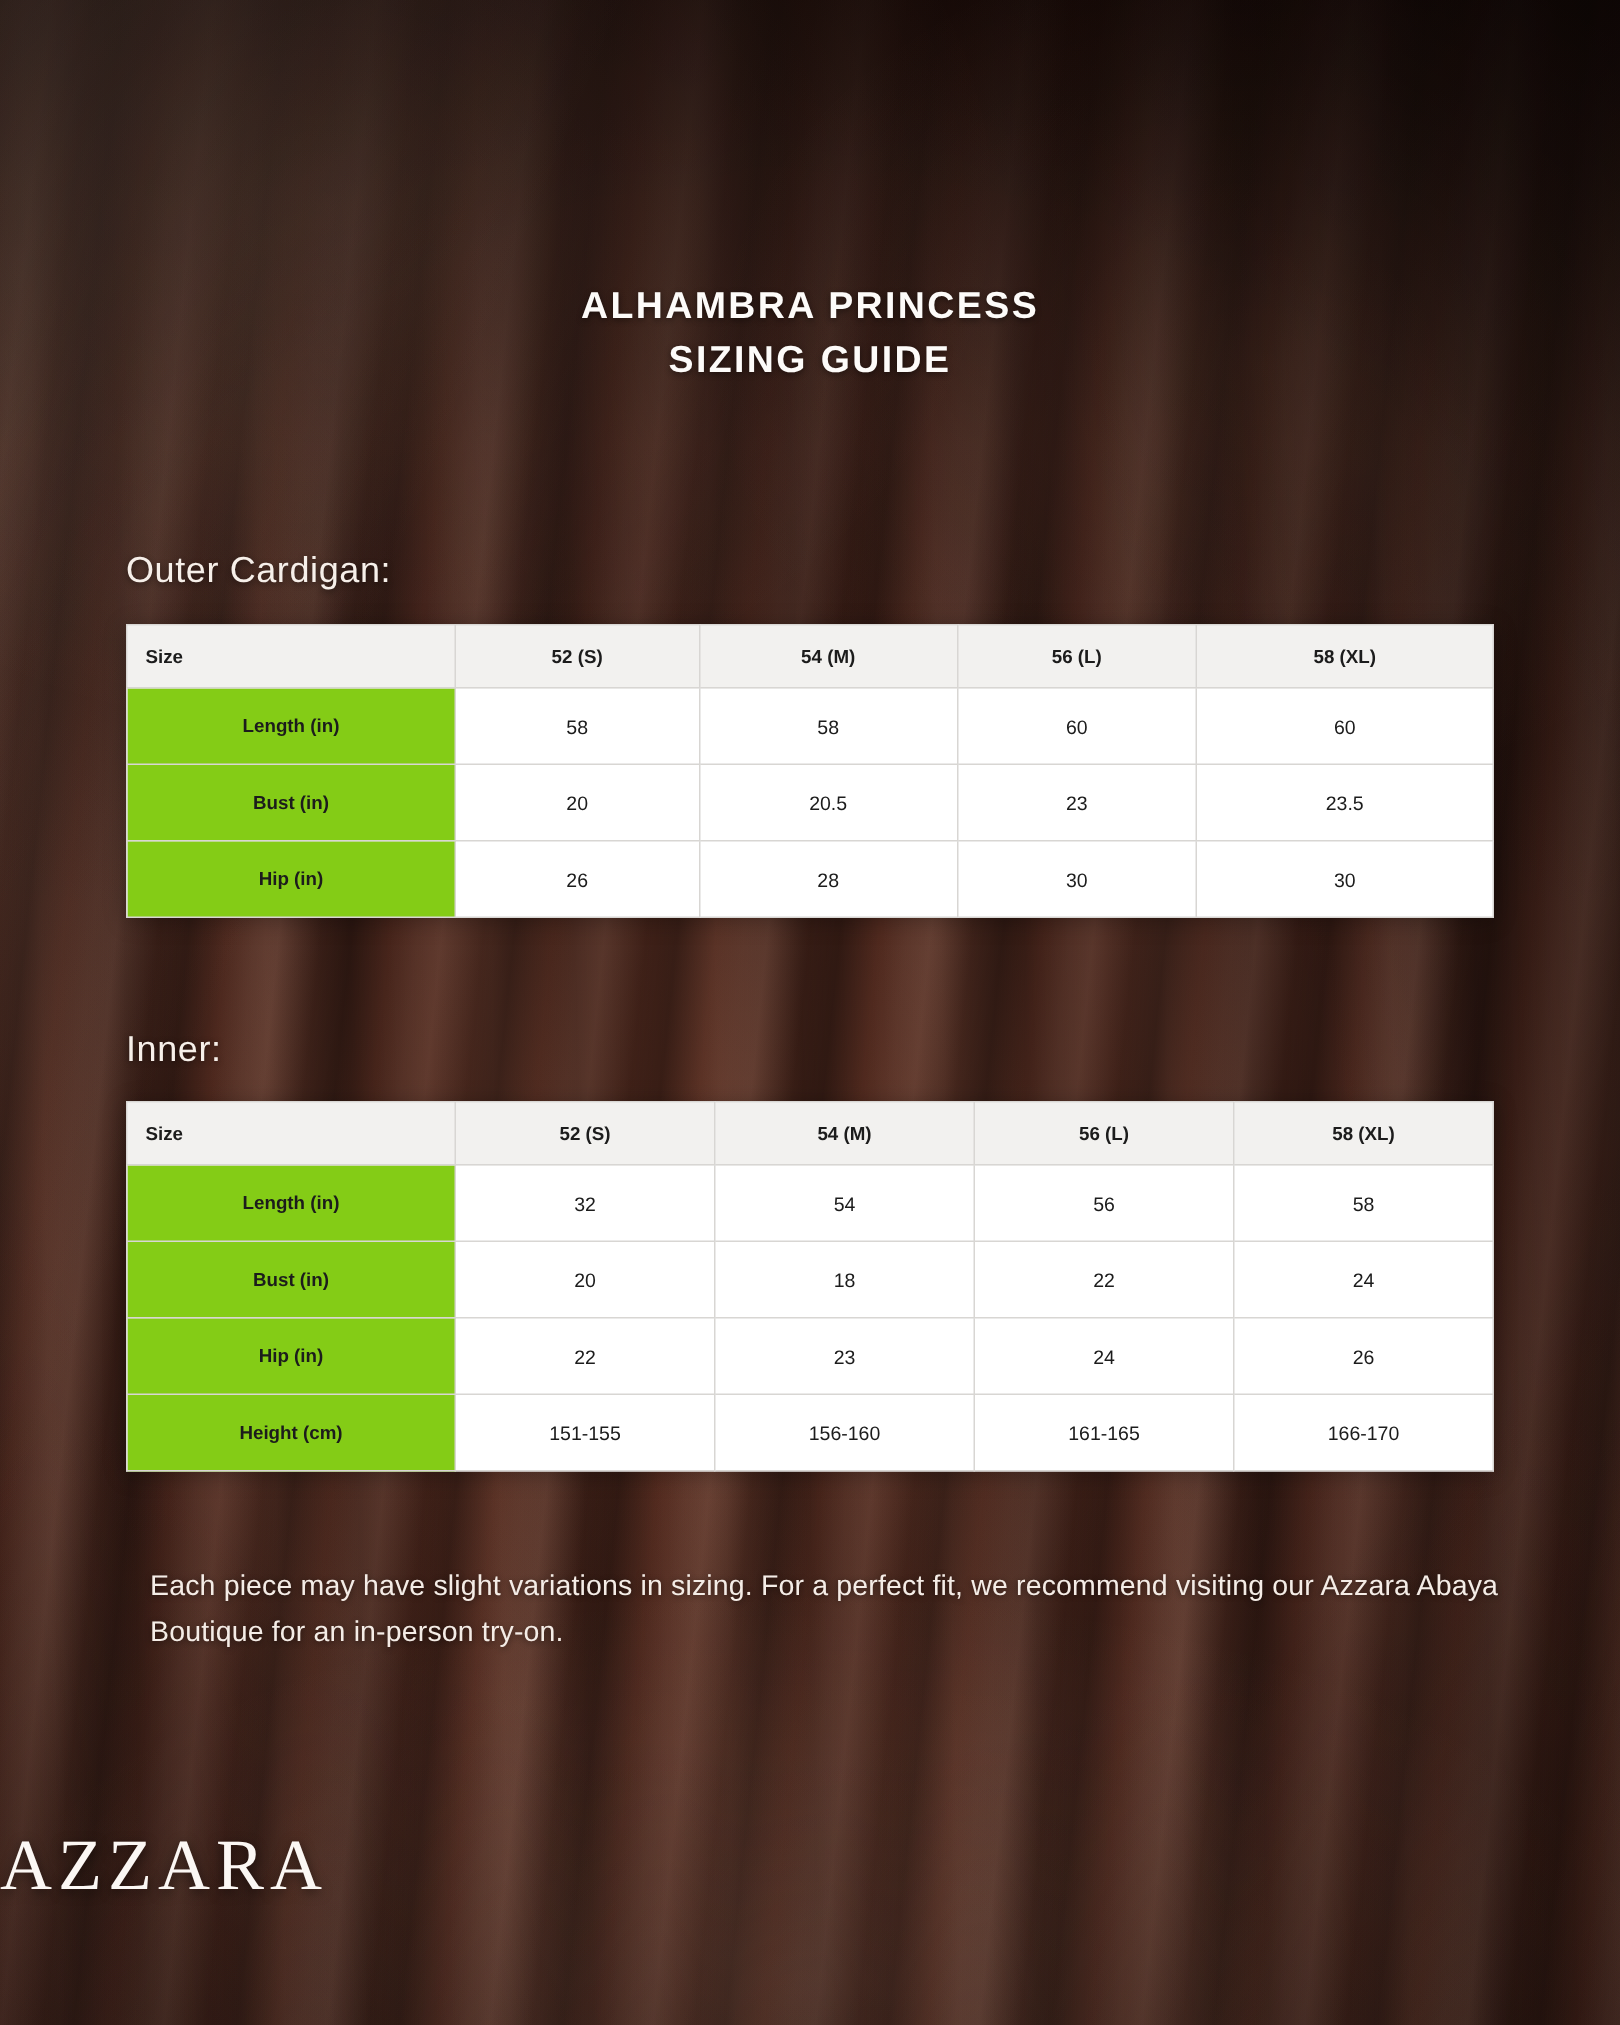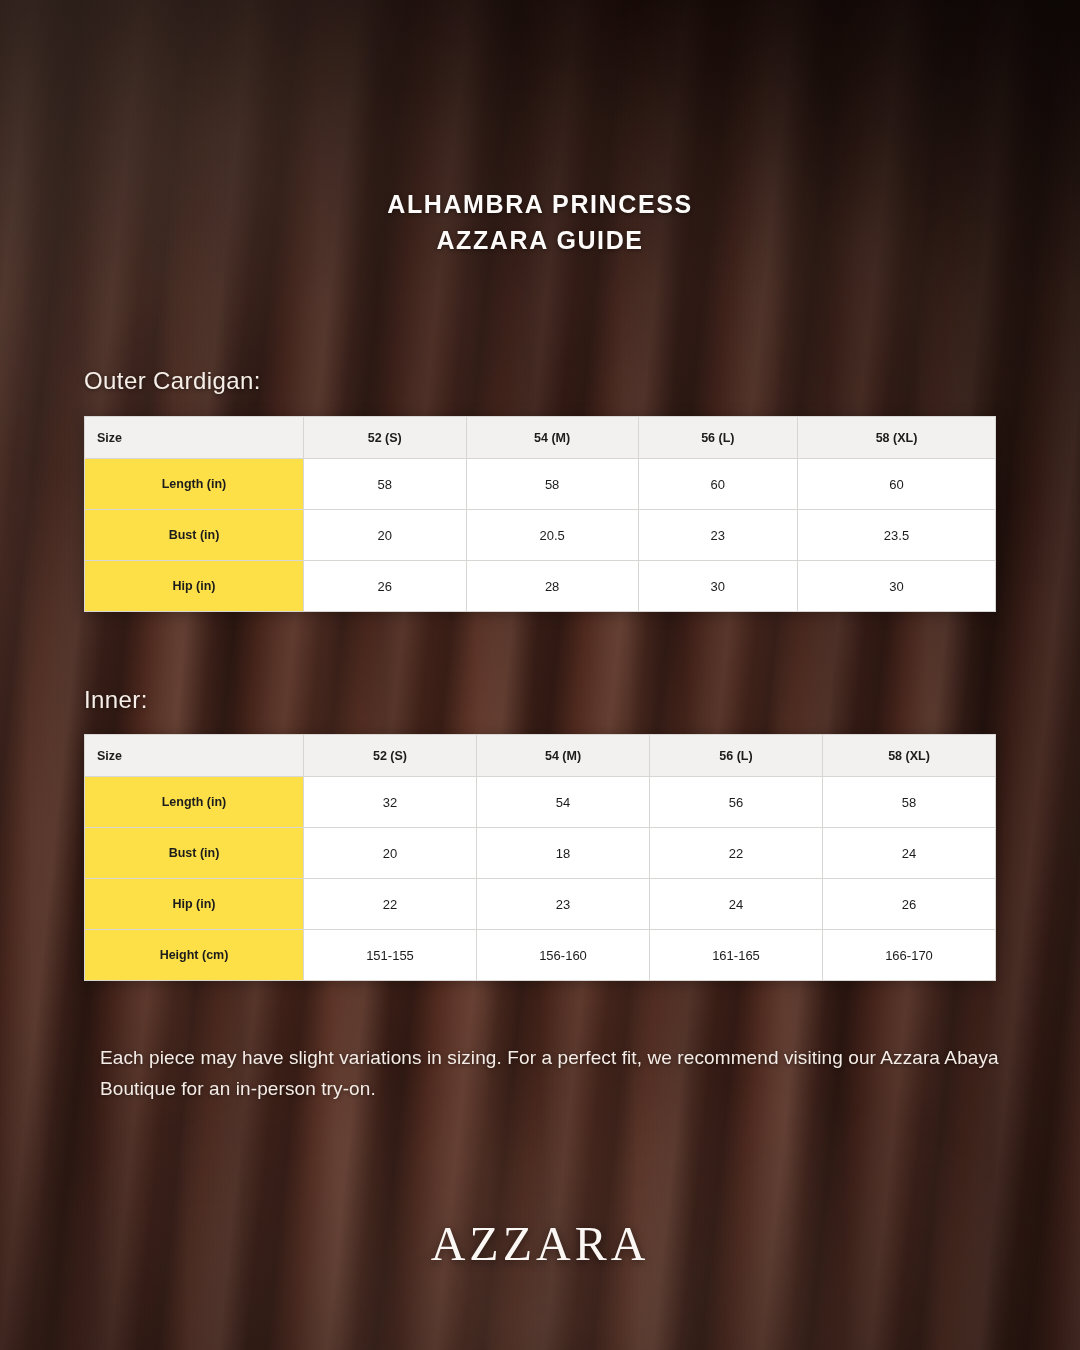--- a/index.html
+++ b/index.html
@@ -132,21 +132,21 @@
     font-size: 12.5px;
     height: 41px;
   }
   table.size-table th.col-size {
     text-align: left;
     padding-left: 12px;
     width: 206px;
     margin-left: 39px;
   }
   table.size-table td.row-label {
-    background: #fde047;
+    background: #84cc16;
     font-weight: bold;
     font-size: 12.5px;
     width: 206px;
   }
 
   .footnote {
     position: absolute;
     left: 100px;
     top: 1042px;
     width: 918px;
@@ -156,42 +156,42 @@
     color: #f4ece6;
     letter-spacing: 0.1px;
     text-shadow: 0 1px 4px rgba(0,0,0,0.45);
   }
 
   .brand {
     position: absolute;
     left: 0;
     top: 1216px;
     width: 1080px;
-    text-align: center;
+    text-align: left;
     font-family: "Liberation Serif", serif;
     font-size: 48px;
     letter-spacing: 4px;
     color: #fbf7f4;
     text-shadow: 0 2px 8px rgba(0,0,0,0.5);
   }
 </style>
 </head>
 <body>
 
 <div class="page">
   <div class="curtain"></div>
   <div class="curtain-sheen"></div>
   <div class="curtain-drape"></div>
   <div class="vignette"></div>
 
   <div class="content">
 
     <div class="title-block">
       <div class="title-line">ALHAMBRA PRINCESS</div>
-      <div class="title-line">AZZARA GUIDE</div>
+      <div class="title-line">SIZING GUIDE</div>
     </div>
 
     <div class="section-heading" id="heading-outer">Outer Cardigan:</div>
 
     <table class="size-table" id="table-outer">
       <thead>
         <tr>
           <th class="col-size">Size</th>
           <th>52 (S)</th>
           <th>54 (M)</th>

